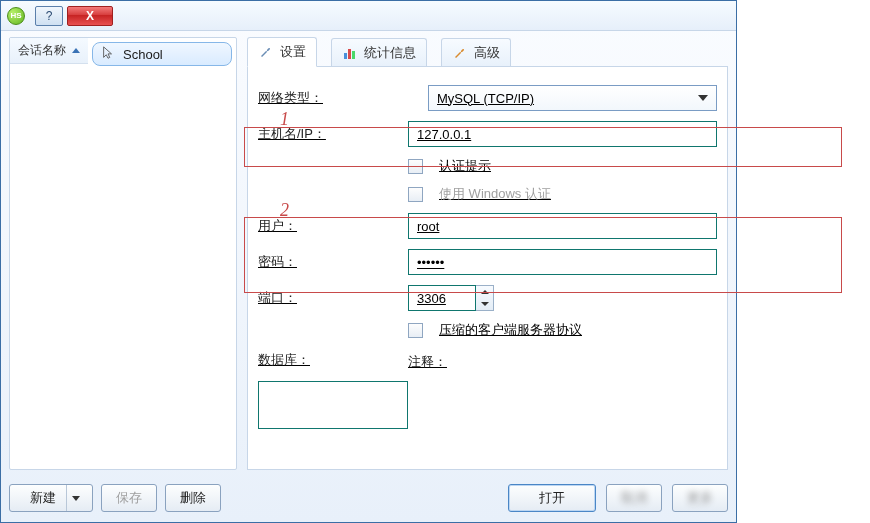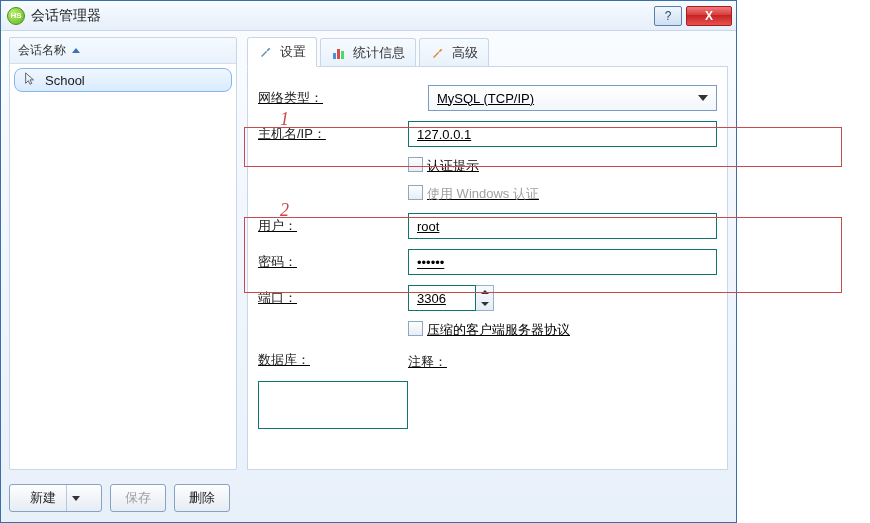--- a/index.html
+++ b/index.html
@@ -60,21 +60,21 @@
     position: absolute;
     top: 36px; left: 8px; right: 8px; bottom: 52px;
     display: flex;
     gap: 10px;
   }
   .sidepanel {
     width: 228px;
     border: 1px solid #c7d6e8;
     border-radius: 2px;
     background: #fff;
-    display: flex; flex-direction: column;
+    display: flex; flex-direction: row;
   }
   .side-header {
     height: 26px;
     background: linear-gradient(#f5faff, #e8f1fb);
     border-bottom: 1px solid #d4e0ee;
     padding: 0 8px;
     display: flex; align-items: center;
     font-size: 12px; color: #333;
   }
   .side-header .sort-tri {
@@ -108,21 +108,21 @@
     display: flex;
     align-items: flex-end;
   }
   .tab {
     height: 28px;
     border: 1px solid #c7d6e8;
     border-bottom: none;
     border-top-left-radius: 3px;
     border-top-right-radius: 3px;
     background: linear-gradient(#f7fbff, #e8f1fb);
-    margin-right: 3px;
+    margin-right: 14px;
     padding: 0 10px;
     display: flex; align-items: center; gap: 6px;
     font-size: 13px; color: #333;
     position: relative;
   }
   .tab.active {
     background: #fff;
     height: 30px;
     margin-bottom: -1px;
     border-bottom: 1px solid #fff;
@@ -162,21 +162,21 @@
   .txt {
     height: 26px;
     border: 1px solid #0f766e;
     background: #fff;
     padding: 0 8px;
     font-size: 13px;
     width: 100%;
     outline: none;
   }
   .txt.placeholder { color: #9aa5b1; }
-  .chkline { display: flex; align-items: flex-start; gap: 4px; }
+  .chkline { display: flex; align-items: center; gap: 16px; }
   .chk {
     width: 15px; height: 15px;
     border: 1px solid #8fa6c1;
     background: linear-gradient(#fdfdfd, #e8eef5);
   }
   .chk-label.disabled { color: #a0a0a0; }
   .annot {
     position: absolute;
     border: 1px solid #c84a4a;
     pointer-events: none;
@@ -221,21 +221,21 @@
     height: 28px;
     border: 1px solid #8aa2bf;
     background: linear-gradient(#fdfefe, #e5ecf4);
     border-radius: 3px;
     padding: 0 14px;
     font-size: 13px;
     display: inline-flex; align-items: center; justify-content: center;
     color: #222;
   }
   .btn.disabled { color: #a0a0a0; }
-  .btn.split { padding-right: 16px; }
+  .btn.split { padding-right: 7px; }
   .btn.split .main { padding: 0 10px 0 6px; border-right: 1px solid #b8c7d8; height: 100%; display:flex; align-items:center; }
   .btn.split .drop { width: 18px; display:flex; align-items:center; justify-content:center; height:100%; }
   .btn.split .drop::after {
     content:""; width:0;height:0;
     border-left:4px solid transparent;border-right:4px solid transparent;
     border-top:5px solid #333;
   }
   .btn.primary {
     border-color: #4a86c6;
     box-shadow: 0 0 0 1px #bcd6f2 inset;
@@ -246,21 +246,20 @@
   .btn.blur { color: transparent; text-shadow: 0 0 6px #888; }
   .footer-left { display:flex; gap:8px; }
 </style>
 </head>
 <body>
 
 <div class="window">
 
   <div class="titlebar">
     <div class="app-icon">HS</div>
-    <div class="titlebar-title">会话管理器</div>
     <div class="win-btn win-help">
         <span>?</span>
       </div>
     <div class="win-btn win-close">
         <span>X</span>
       </div>
   </div>
 
   <div class="body">
 
@@ -376,15 +375,26 @@
         <span class="drop"></span>
       </div>
       <div class="btn disabled">
           <span>保存</span>
         </div>
       <div class="btn">
           <span>删除</span>
         </div>
     </div>
     <div class="footer-spacer"></div>
+    <div class="footer-right">
+      <div class="btn primary">
+          <span>打开</span>
+        </div>
+      <div class="btn blur">
+          <span>取消</span>
+        </div>
+      <div class="btn blur">
+          <span>更多</span>
+        </div>
+    </div>
   </div>
 
 </div>
 
 </body></html>

